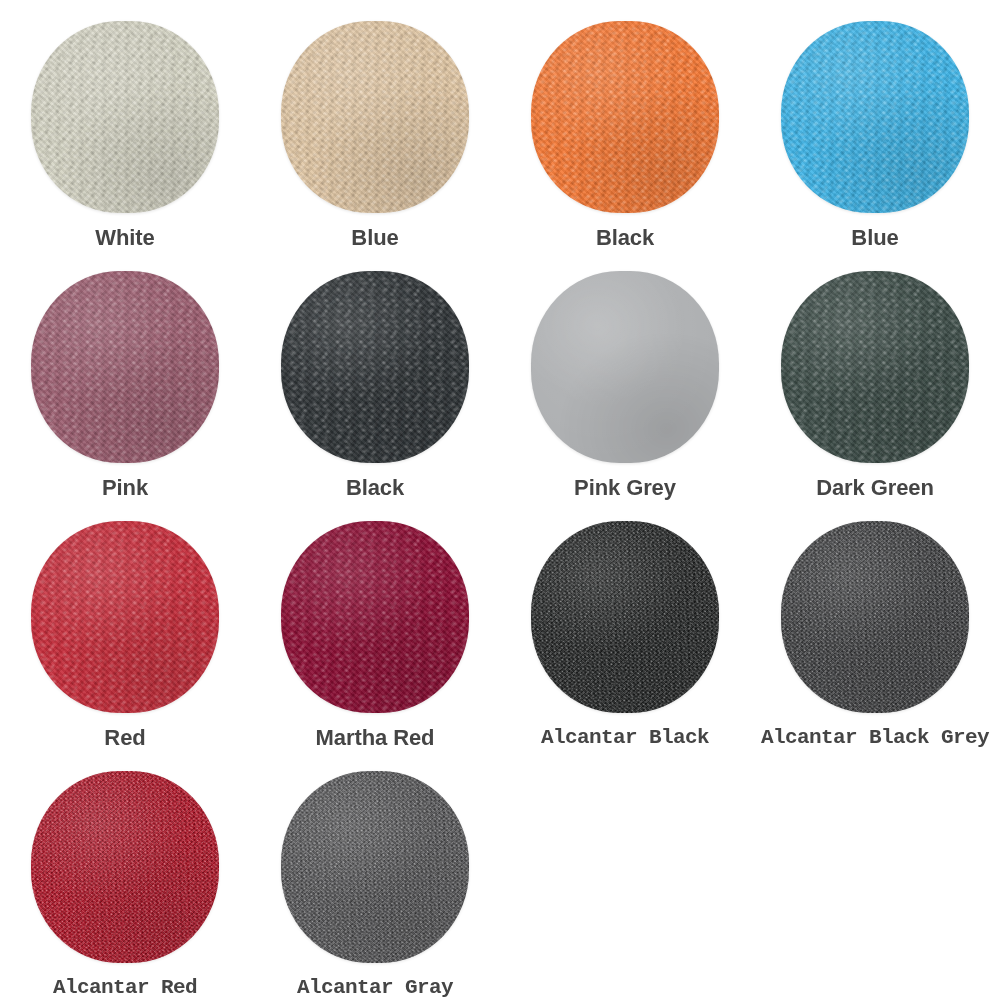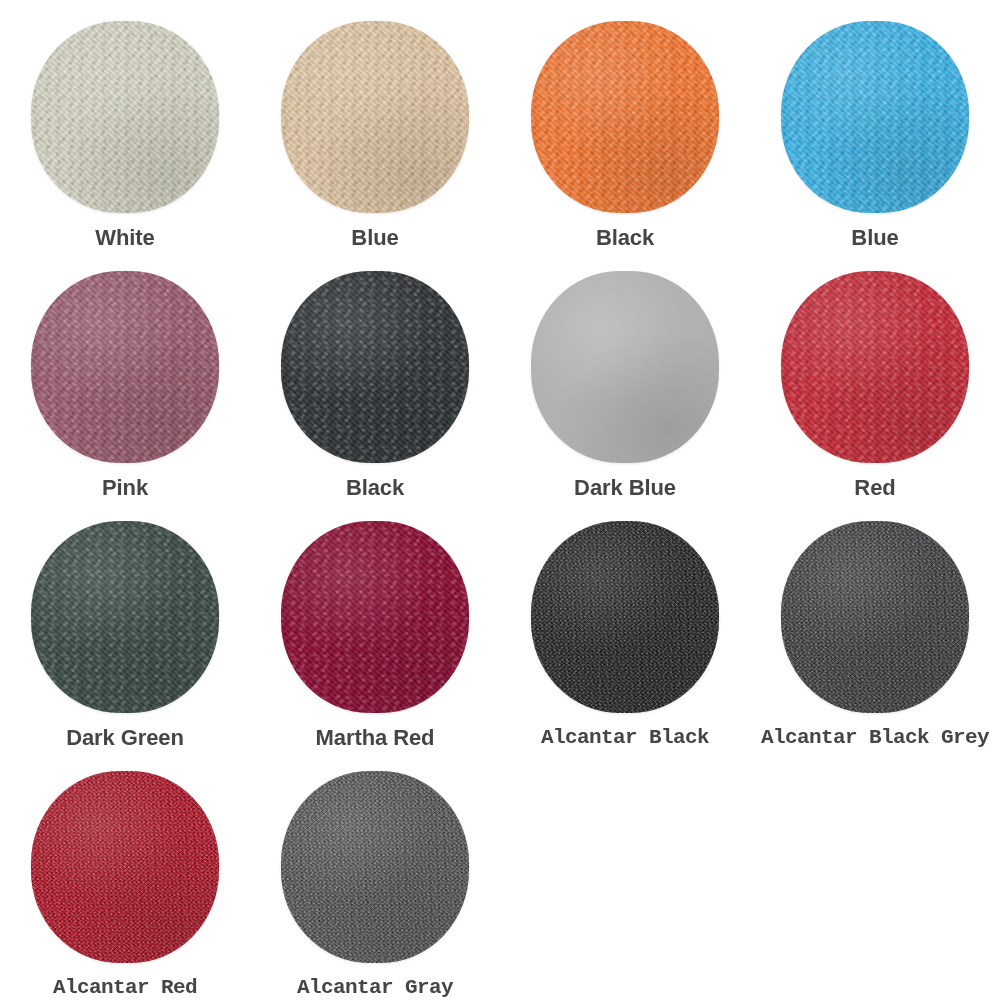--- a/index.html
+++ b/index.html
@@ -170,33 +170,33 @@
     <div class="swatch-cell">
       <div class="swatch-disc tex-leather" style="background-color: rgb(49, 54, 57);">
         <div class="sheen"></div>
       </div>
       <div class="swatch-label">Black</div>
     </div>
     <div class="swatch-cell">
       <div class="swatch-disc tex-smooth" style="background-color: rgb(174, 176, 178);">
         <div class="sheen"></div>
       </div>
-      <div class="swatch-label">Dark Blue</div>
+      <div class="swatch-label">Pink Grey</div>
+    </div>
+    <div class="swatch-cell">
+      <div class="swatch-disc tex-leather" style="background-color: rgb(62, 78, 73);">
+        <div class="sheen"></div>
+      </div>
+      <div class="swatch-label">Dark Green</div>
     </div>
     <div class="swatch-cell">
       <div class="swatch-disc tex-leather" style="background-color: rgb(200, 46, 60);">
         <div class="sheen"></div>
       </div>
       <div class="swatch-label">Red</div>
-    </div>
-    <div class="swatch-cell">
-      <div class="swatch-disc tex-leather" style="background-color: rgb(62, 78, 73);">
-        <div class="sheen"></div>
-      </div>
-      <div class="swatch-label">Dark Green</div>
     </div>
     <div class="swatch-cell">
       <div class="swatch-disc tex-leather" style="background-color: rgb(141, 15, 53);">
         <div class="sheen"></div>
       </div>
       <div class="swatch-label">Martha Red</div>
     </div>
     <div class="swatch-cell row-alcantara">
       <div class="swatch-disc tex-suede" style="background-color: rgb(35, 37, 37);">
         <div class="sheen"></div>

